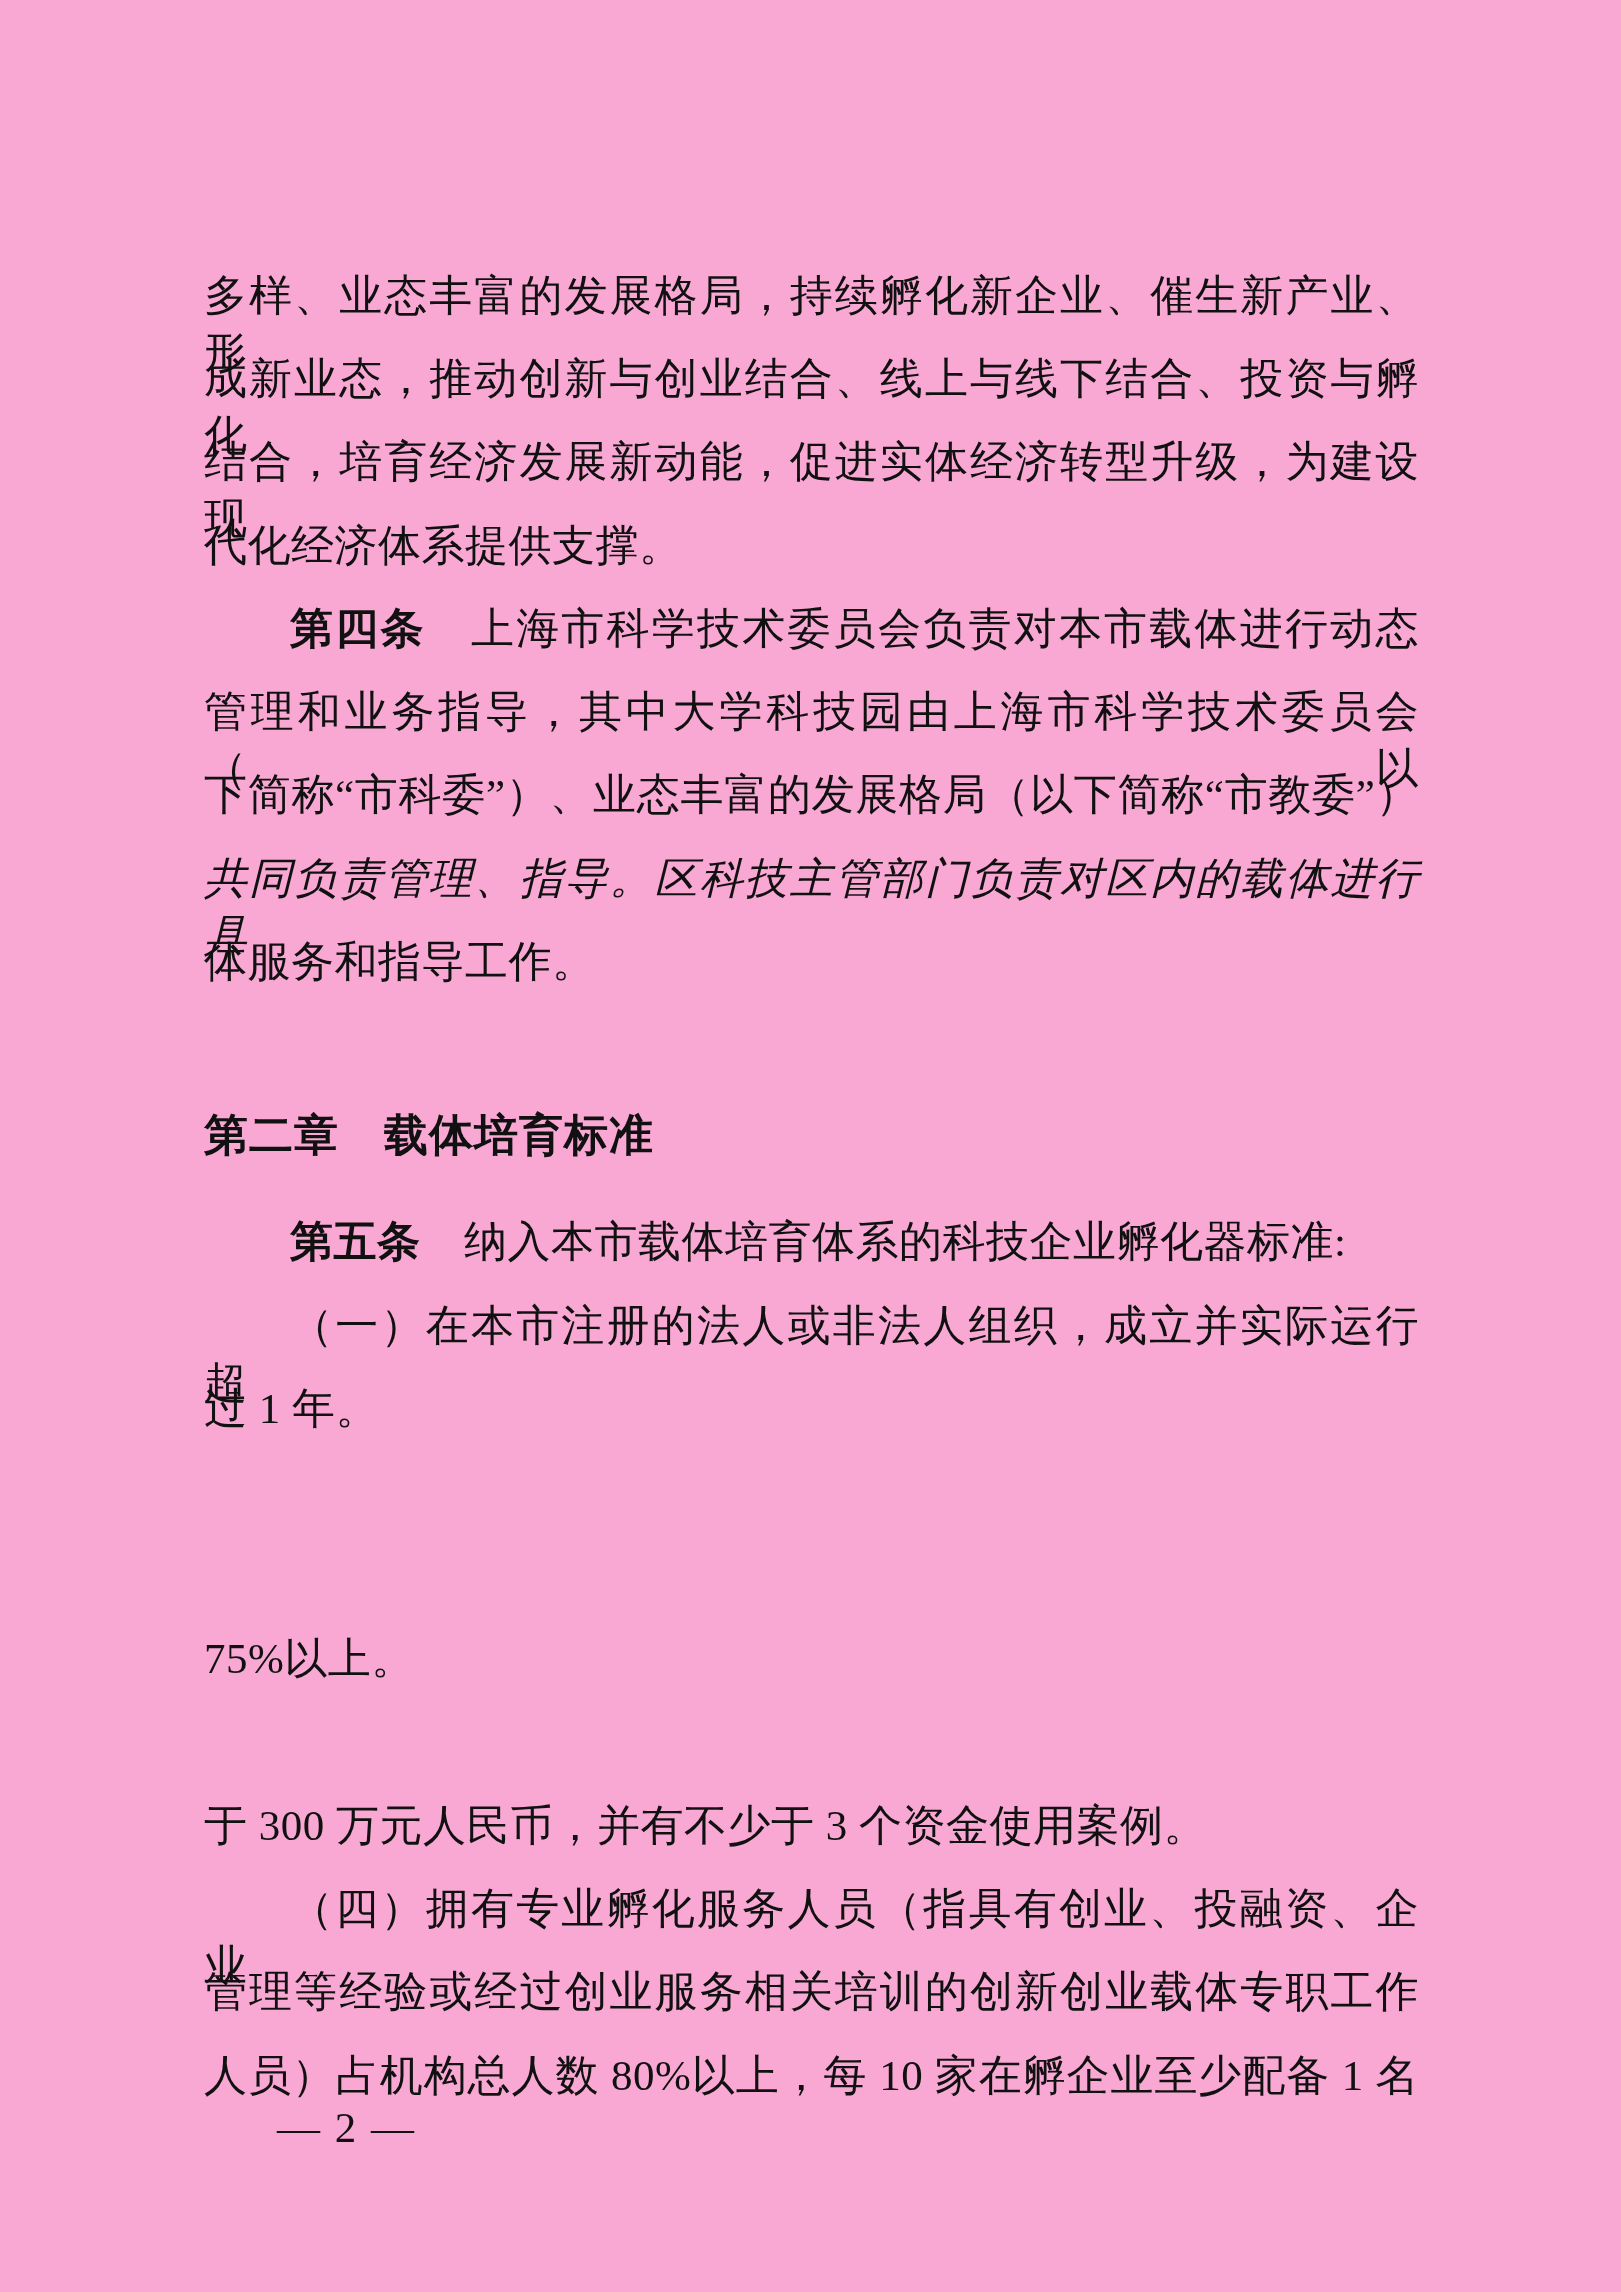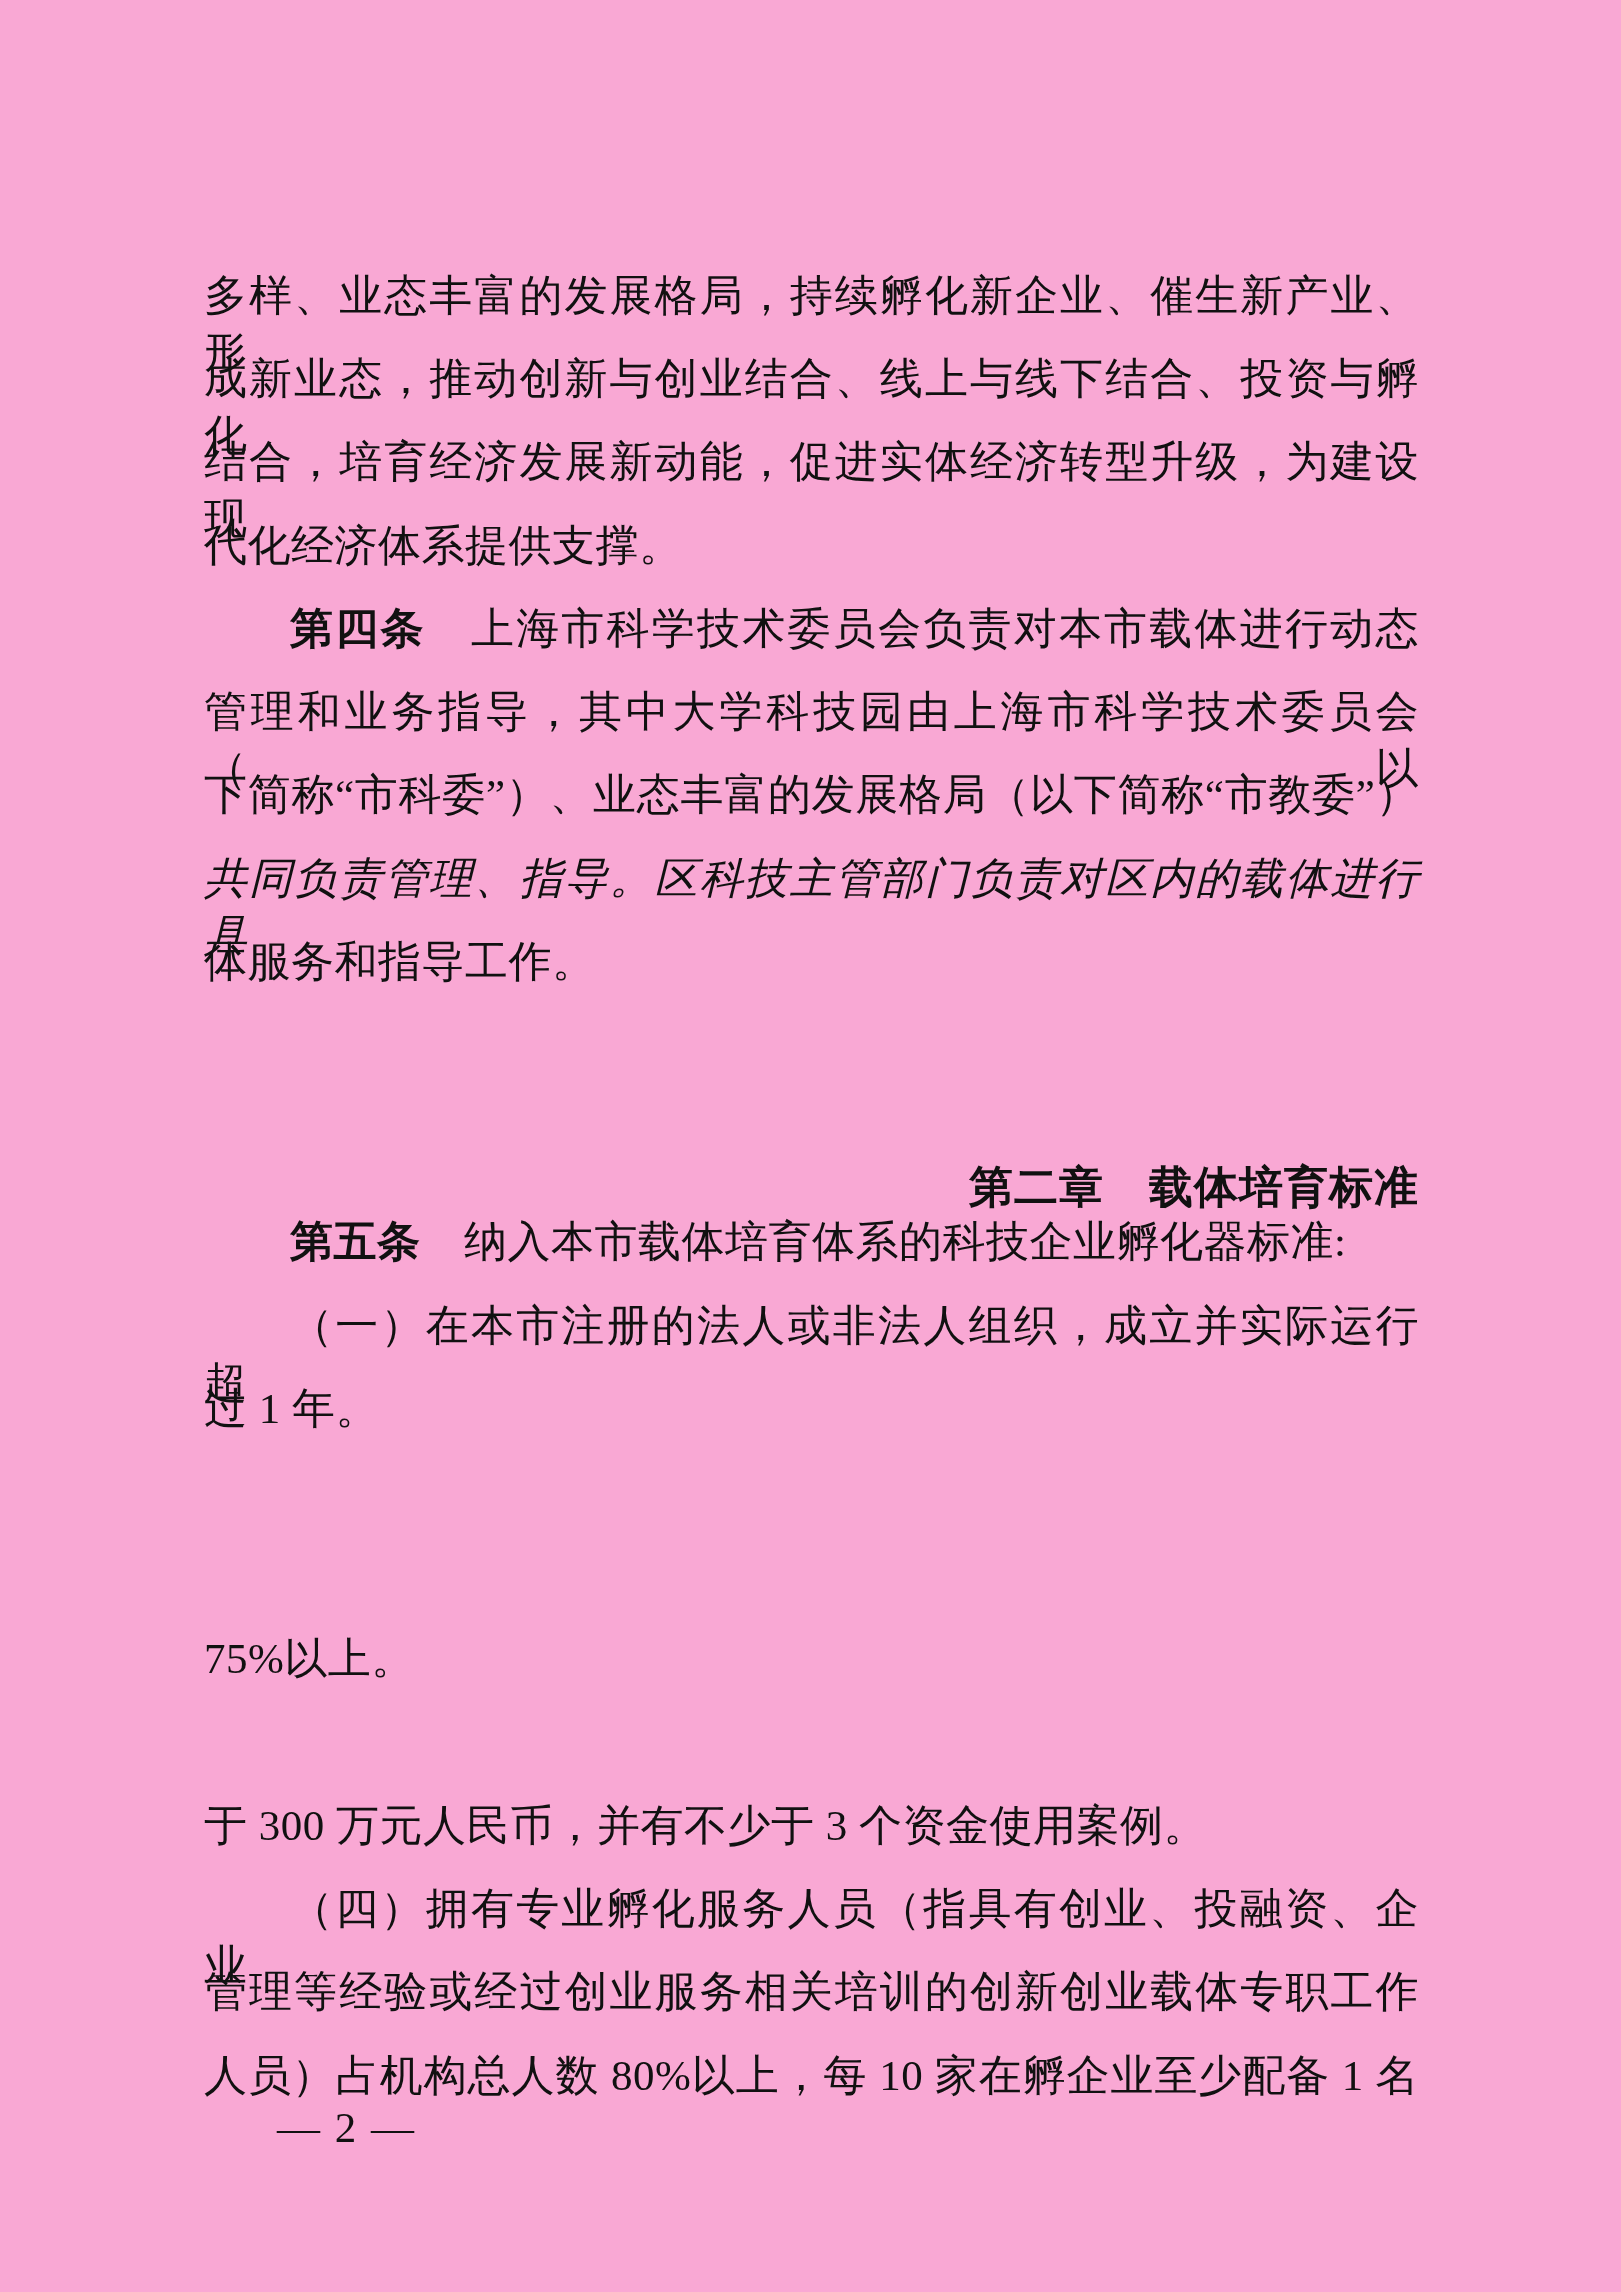--- a/index.html
+++ b/index.html
@@ -42,24 +42,24 @@
     text-indent: 86px;
   }
   .lead-bold {
     font-family: "Liberation Sans", sans-serif;
     font-weight: bold;
   }
   .chapter {
     position: absolute;
     left: 0;
     right: 0;
-    top: 1156px;
+    top: 1104px;
     height: 61px;
     line-height: 61px;
-    text-align: right;
+    text-align: left;
     font-family: "Liberation Sans", sans-serif;
     font-weight: bold;
     font-size: 44px;
     letter-spacing: 1px;
   }
   .footer {
     position: absolute;
     left: 277px;
     top: 2103px;
     height: 49px;

